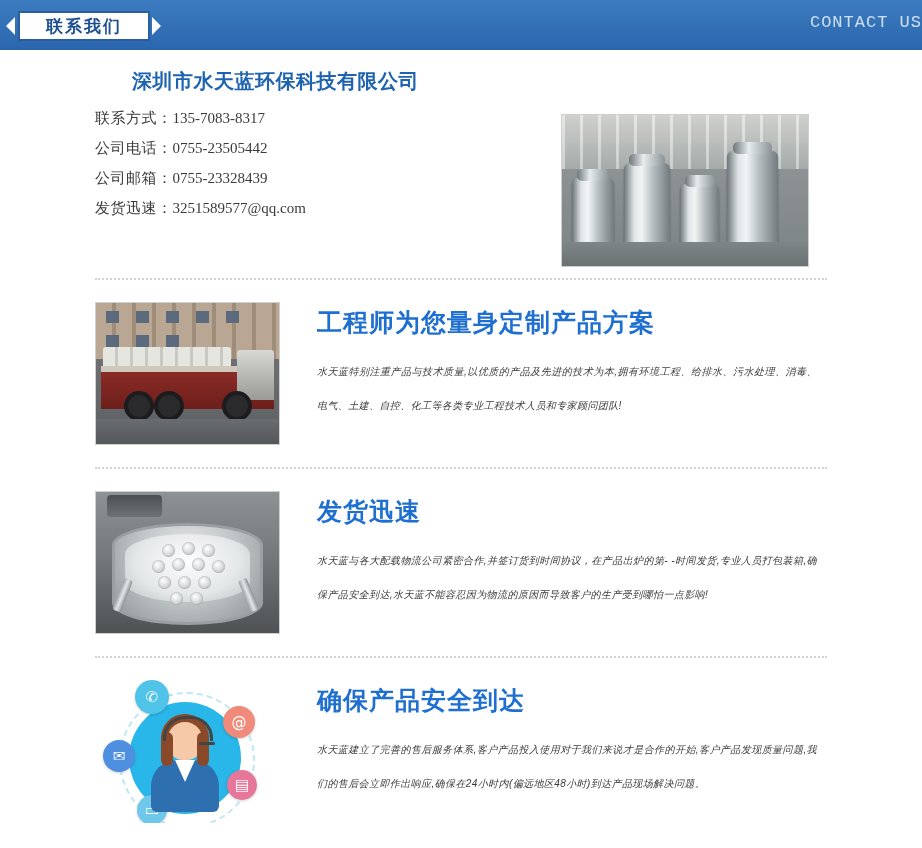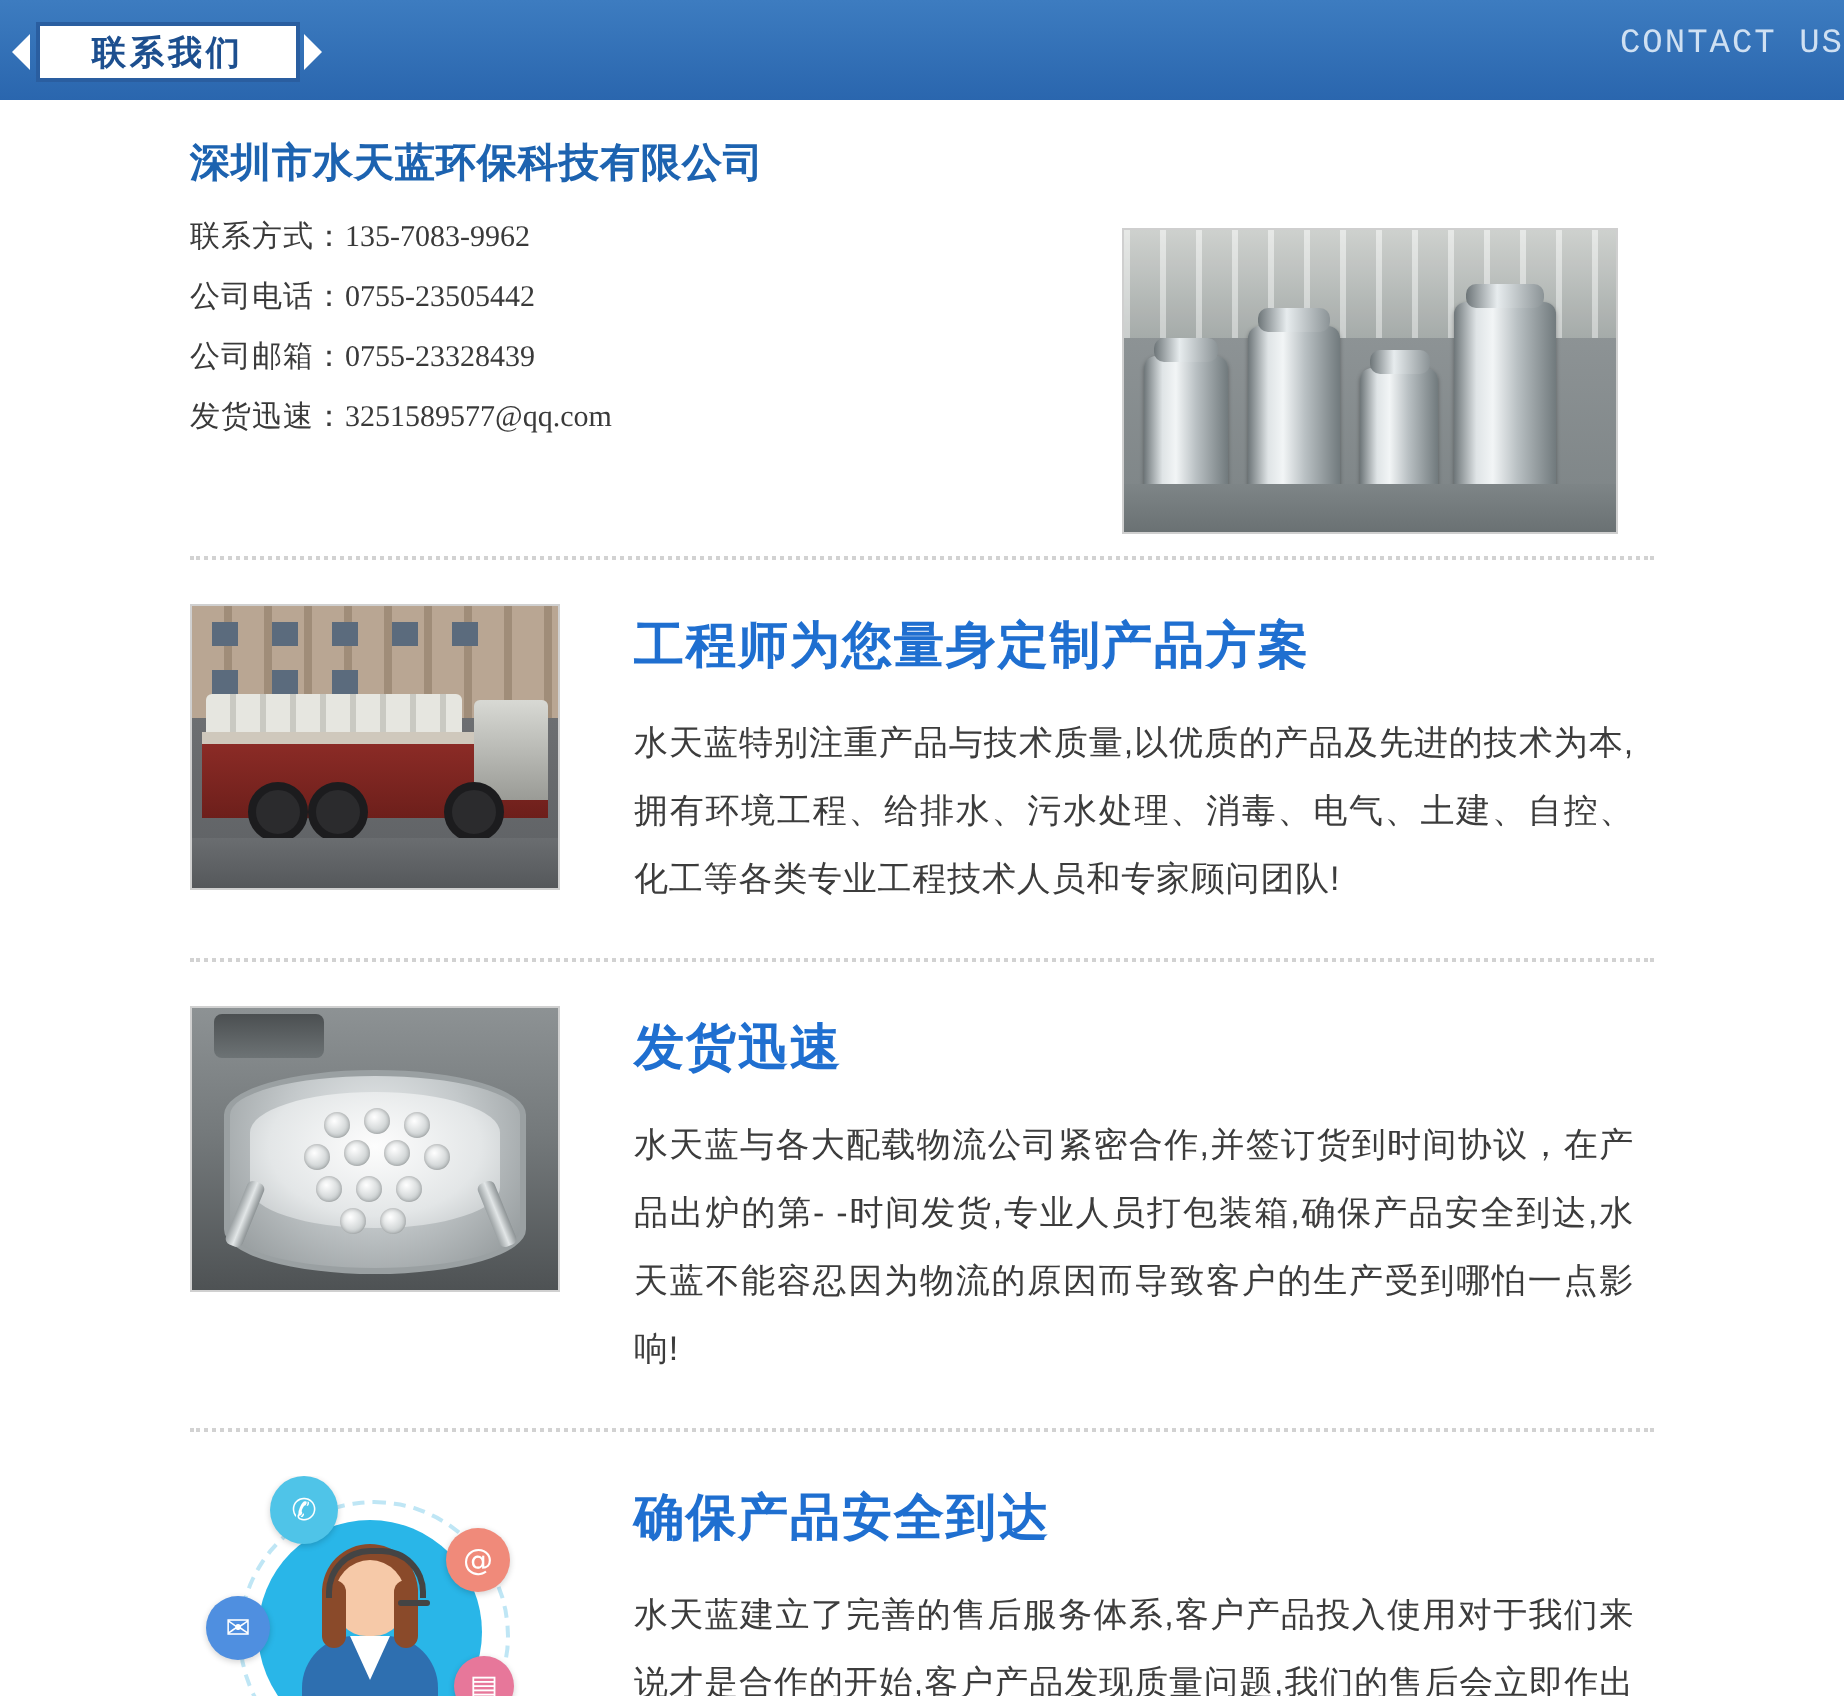--- a/index.html
+++ b/index.html
@@ -82,20 +82,21 @@
   .company-info {
     margin-left: 95px;
     width: 440px;
   }
   .company-name {
     font-size: 20px;
     font-weight: bold;
     color: #1d63b0;
     margin-bottom: 14px;
     letter-spacing: 0.5px;
+    margin-left: 37px;
   }
   .info-line {
     font-size: 15px;
     color: #3a3a3a;
     margin-bottom: 11px;
     letter-spacing: 0.5px;
   }
   .info-line .val {
     font-family: "Liberation Serif", serif;
     letter-spacing: 0;
@@ -181,25 +182,26 @@
     width: 500px;
   }
   .f-title {
     font-size: 25px;
     font-weight: bold;
     color: #1f6fd0;
     margin: 4px 0 16px 0;
     letter-spacing: 1px;
   }
   .f-body {
-    font-size: 17px;
+    font-size: 10px;
     color: #3c3c3c;
     line-height: 34px;
     letter-spacing: 0.4px;
     text-align: justify;
+    font-style: italic;
   }
 
   
   .ph-truck { position:absolute; inset:0; background: linear-gradient(to bottom,#8fa0b4 0%, #9aa8b8 38%, #6d6f72 39%, #5d6063 100%); }
   .ph-truck .bldg {
     position: absolute; top: 0; left: 0; right: 0; height: 40%;
     background:
       repeating-linear-gradient(to right, #b9a693 0 16px, #a08d79 16px 20px),
       #ad9a86;
   }
@@ -346,21 +348,21 @@
   <div class="header-en">CONTACT US</div>
 </div>
 
 <div class="content">
 
   <div class="company-block">
     <div class="company-info">
       <div class="company-name">深圳市水天蓝环保科技有限公司</div>
 
       <div class="info-line">
-        <span>联系方式：</span><span class="val">135-7083-9962</span>
+        <span>联系方式：</span><span class="val">135-7083-8317</span>
       </div>
       <div class="info-line">
         <span>公司电话：</span><span class="val">0755-23505442</span>
       </div>
       <div class="info-line">
         <span>公司邮箱：</span><span class="val">0755-23328439</span>
       </div>
       <div class="info-line">
         <span>发货迅速：</span><span class="val">3251589577@qq.com</span>
       </div>

